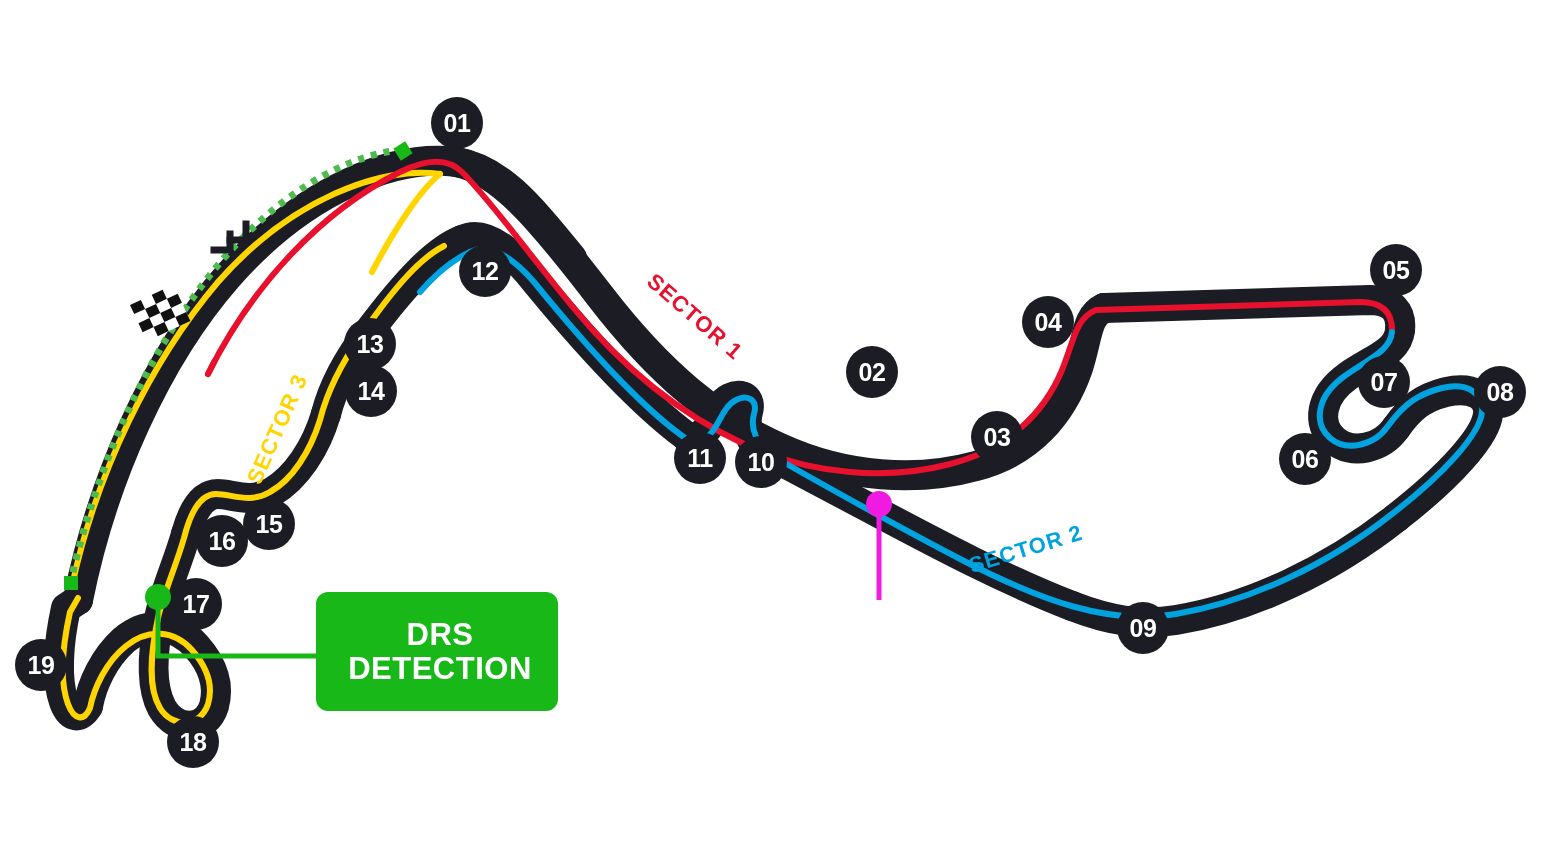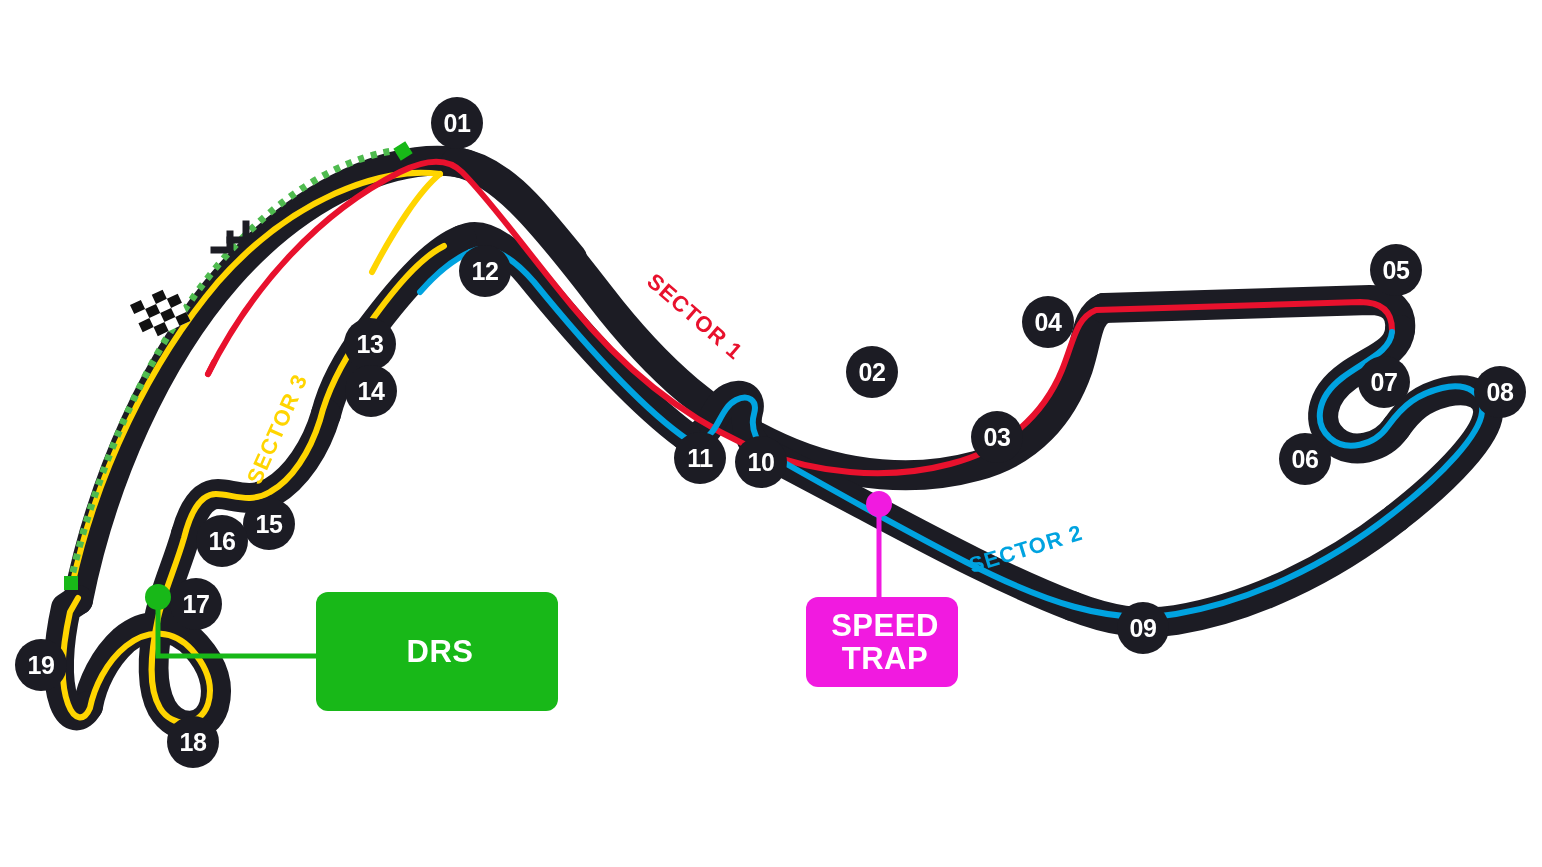--- a/index.html
+++ b/index.html
@@ -340,23 +340,18 @@
       <circle cx="158" cy="597" r="13" fill="#18b818"></circle>
 
       <path d="M 879 504 L 879 600" fill="none" stroke="#f11ae0" stroke-width="5"></path>
       <circle cx="879" cy="504" r="13" fill="#f11ae0"></circle>
     </g>
   </svg>
 
   <div class="callout-box" id="drs-callout">
     <div class="callout-text">
         <div>DRS</div>
+        <div>DETECTION</div>
       </div>
   </div>
 
-  <div class="callout-box" id="speed-callout">
-    <div class="callout-text">
-        <div>SPEED</div>
-        <div>TRAP</div>
-      </div>
-  </div>
 
 </div>
 
 </body></html>

